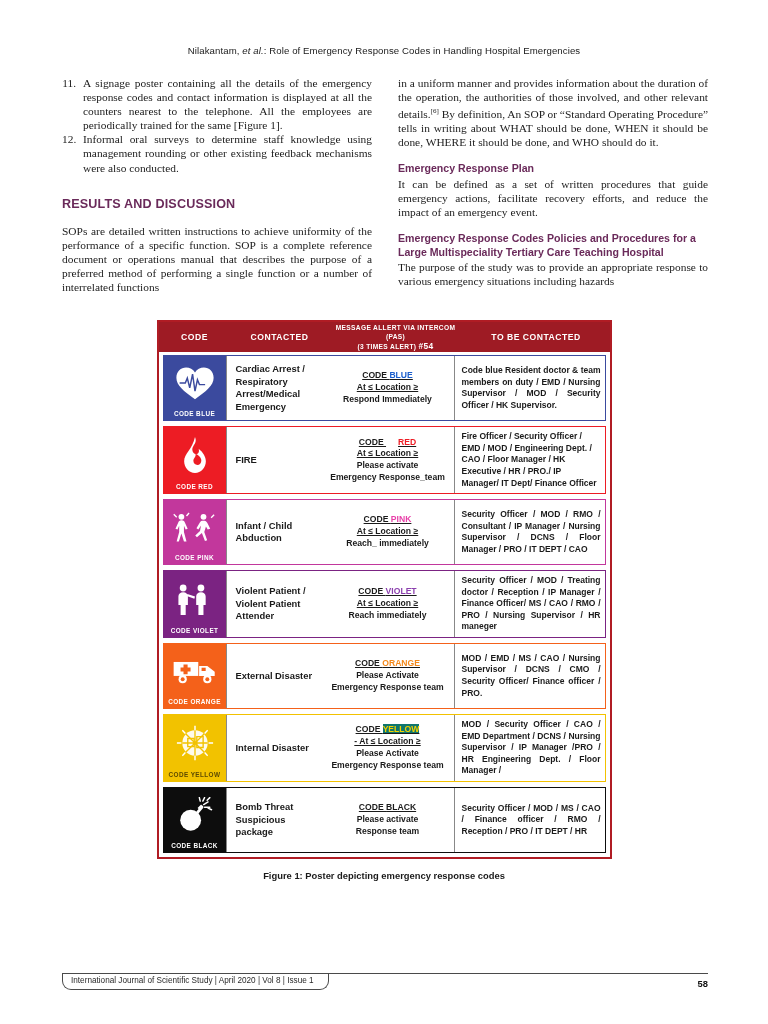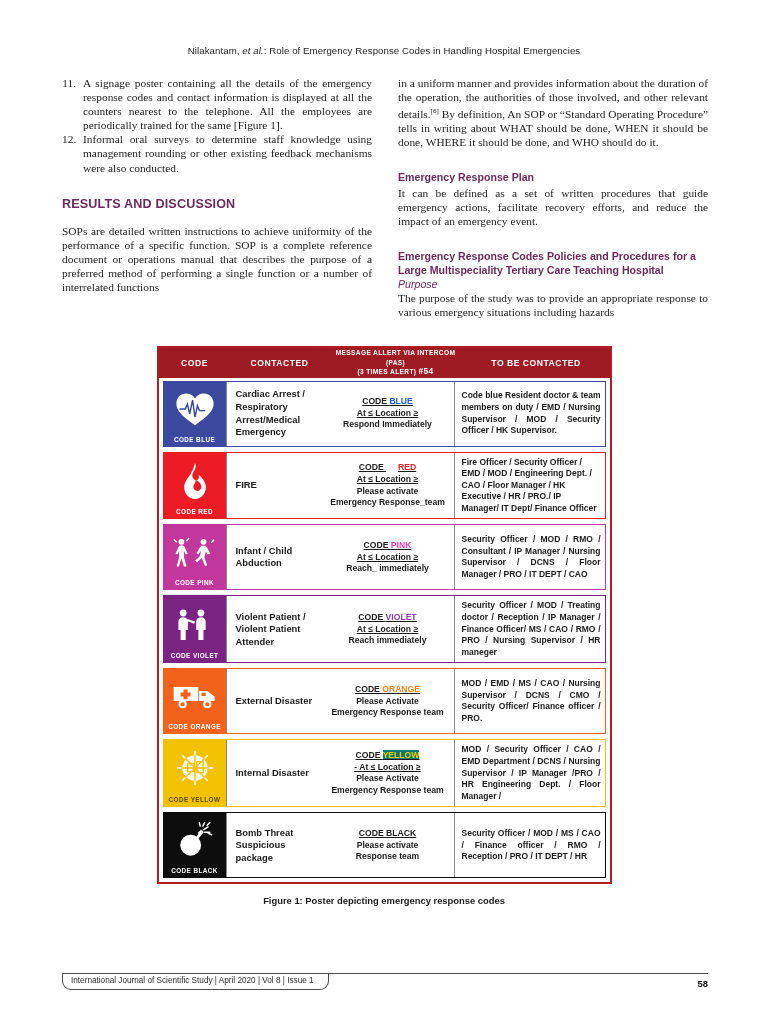--- a/index.html
+++ b/index.html
@@ -48,21 +48,21 @@
     color: #6a2a5a;
     letter-spacing: .15px;
     margin: 22px 0 13px 0;
   }
   h3.sub {
     font-family: "Liberation Sans", sans-serif;
     font-weight: bold;
     font-size: 10.6px;
     color: #6a2a5a;
     line-height: 13.6px;
-    margin: 9px 0 1px 0;
+    margin: 0 0 1px 0;
   }
   h4.subit {
     font-family: "Liberation Sans", sans-serif;
     font-weight: normal;
     font-style: italic;
     font-size: 10.6px;
     color: #6a2a5a;
     margin: 0 0 1px 0;
   }
   p.body {
@@ -237,21 +237,20 @@
 
     <div class="col">
       <p class="body"><span>in a uniform manner and provides information about the duration of the operation, the authorities of those involved, and other relevant details.</span><sup>[6]</sup><span> By definition, An SOP or “Standard Operating Procedure” tells in writing about WHAT should be done, WHEN it should be done, WHERE it should be done, and WHO should do it.</span></p>
 
       <div class="gap"></div>
       <h3 class="sub">Emergency Response Plan</h3>
       <p class="body">It can be defined as a set of written procedures that guide emergency actions, facilitate recovery efforts, and reduce the impact of an emergency event.</p>
 
       <div class="gap"></div>
       <h3 class="sub">Emergency Response Codes Policies and Procedures for a Large Multispeciality Tertiary Care Teaching Hospital</h3>
-      <h4 class="subit">Purpose</h4>
       <p class="body">The purpose of the study was to provide an appropriate response to various emergency situations including hazards</p>
     </div>
   </div>
 
   <div class="figwrap">
     <div class="poster" id="poster">
 
       <div class="p-head">
         <div class="c1">CODE</div>
         <div class="c2">CONTACTED</div>

